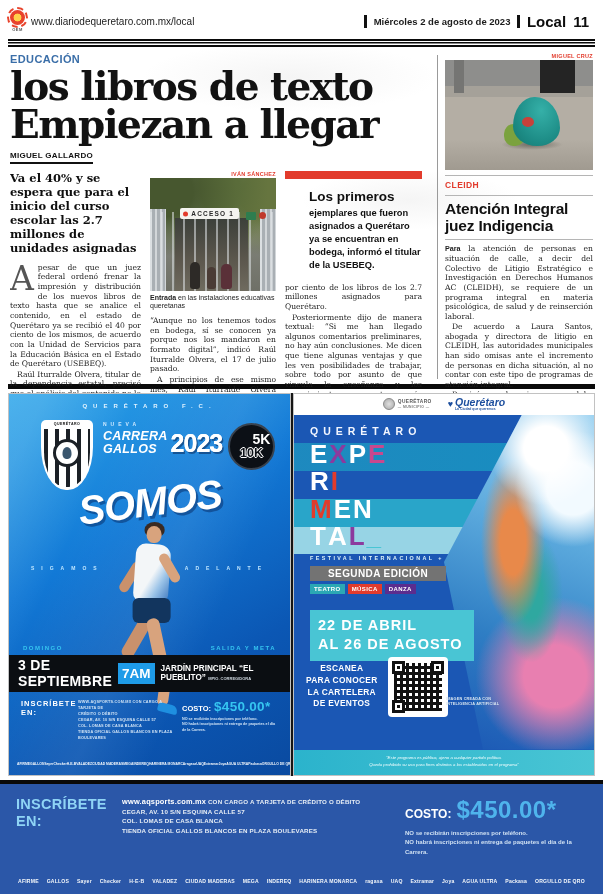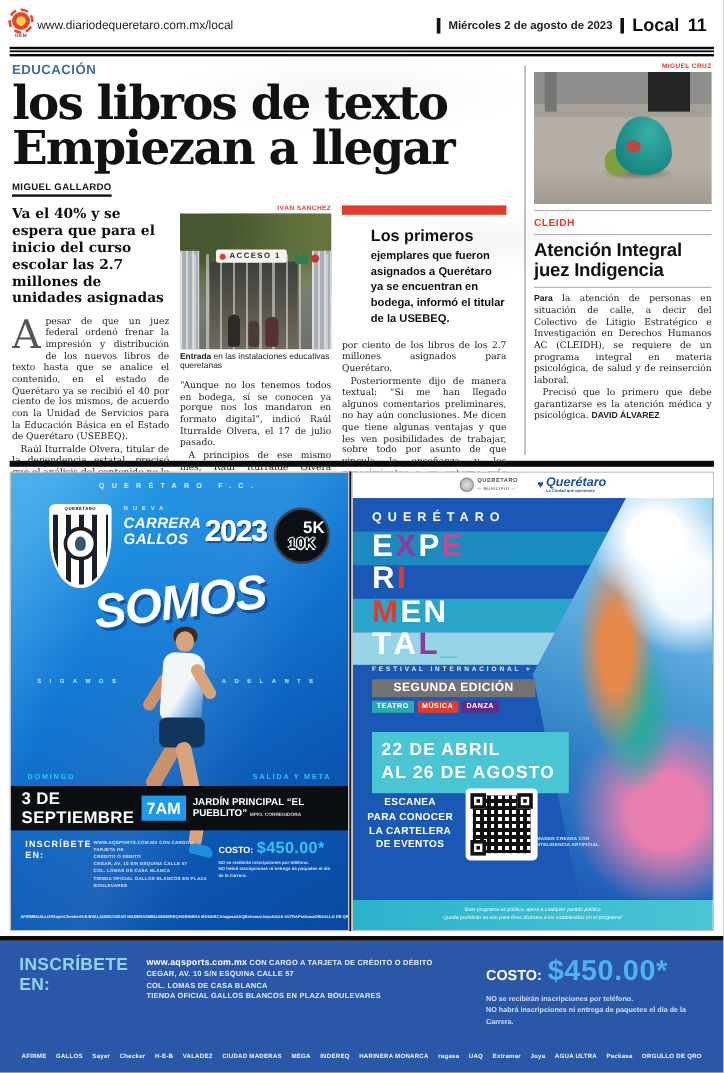--- a/index.html
+++ b/index.html
@@ -336,20 +336,21 @@
       <div class="sb-rule"></div>
       <div class="sb-kicker">CLEIDH</div>
       <div class="sb-rule"></div>
       <div class="sb-headline">
         <div>Atención Integral</div>
         <div>juez Indigencia</div>
       </div>
       <div class="sb-rule"></div>
       <div class="sb-body">
         <p><span class="sb-lead">Para</span><span> la atención de personas en situación de calle, a decir del Colectivo de Litigio Estratégico e Investigación en Derechos Humanos AC (CLEIDH), se requiere de un programa integral en materia psicológica, de salud y de reinserción laboral.</span></p>
+        <p>De acuerdo a Laura Santos, abogada y directora de litigio en CLEIDH, las autoridades municipales han sido omisas ante el incremento de personas en dicha situación, al no contar con este tipo de programas de atención integral.</p>
         <p><span>Precisó que lo primero que debe garantizarse es la atención médica y psicológica. </span><span class="sb-author">DAVID ÁLVAREZ</span></p>
       </div>
     </div>
   </div>
 
   <div class="section-rule"></div>
 
   <div class="ads-row">
 
     <div class="ad-left">

